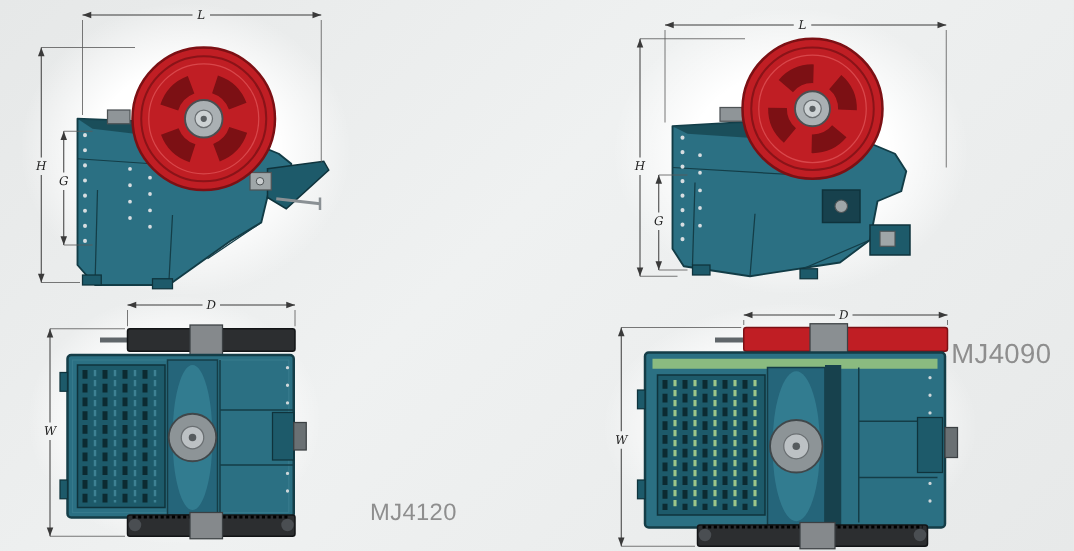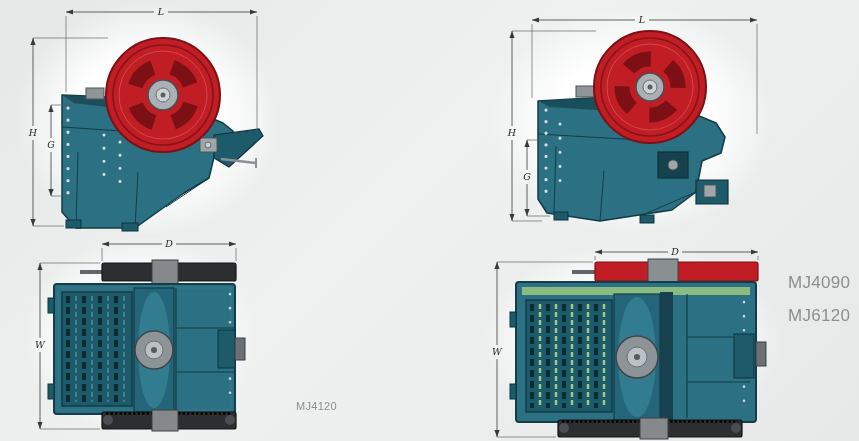--- a/index.html
+++ b/index.html
@@ -5,22 +5,22 @@
   * { margin:0; padding:0; box-sizing:border-box; }
   html,body { width:859px; height:441px; }
   body { background:#e9ebeb; font-family:"Liberation Sans", sans-serif; overflow:hidden; }
   #sheet { position:relative; width:859px; height:441px;
            background: linear-gradient(135deg,#e6e8e8 0%, #eff1f1 45%, #e7e9e9 100%); }
   .panel { position:absolute; background: radial-gradient(closest-side, #ffffff 55%, rgba(255,255,255,0) 100%); }
   .dimtxt { font-family:"DejaVu Serif", serif; font-style:italic; font-size:9.5px; fill:#1e1e1e; }
   .dimline { stroke:#3a3a3a; stroke-width:0.8; fill:none; }
   .extline { stroke:#5a5a5a; stroke-width:0.65; fill:none; }
   .arrow   { fill:#3a3a3a; }
-  #model-caption { position:absolute; left:296px; top:400px; font-size:11px; color:#8e8e8e; letter-spacing:0.3px; }
-  #model-list { position:absolute; left:788px; top:266px; font-size:17px; color:#8e8e8e; letter-spacing:0.3px; }
+  #model-caption { position:absolute; left:296px; top:400px; font-size:19px; color:#8e8e8e; letter-spacing:0.3px; }
+  #model-list { position:absolute; left:761px; top:266px; font-size:22px; color:#8e8e8e; letter-spacing:0.3px; }
   #model-list .mrow { height:33.3px; line-height:33.3px; }
 </style>
 </head>
 <body>
 
 <div id="sheet">
 
   <div class="panel" style="left:16px; top:2px; width:265px; height:235px;">
     <svg width="265" height="235" viewBox="0 0 265 235">
 
@@ -261,16 +261,15 @@
         <polygon class="arrow" points="15,195 12.4,188 17.6,188"></polygon>
         <text class="dimtxt" text-anchor="middle" x="15" y="113">W</text>
       </g>
     </svg>
   </div>
 
   <div id="model-caption">MJ4120</div>
 
   <div id="model-list">
     <div class="mrow">MJ4090</div>
-    <div class="mrow">MJ6120</div>
   </div>
 
 </div>
 
 </body></html>

